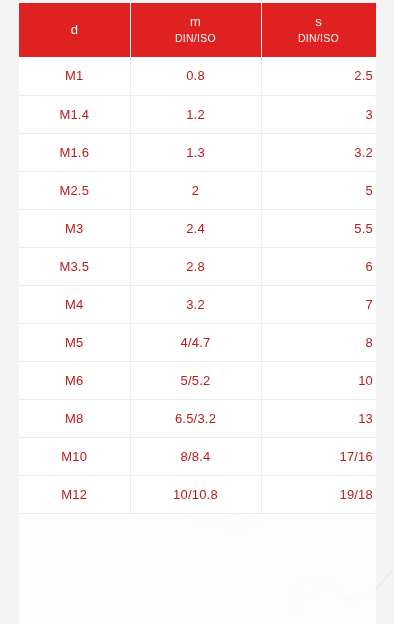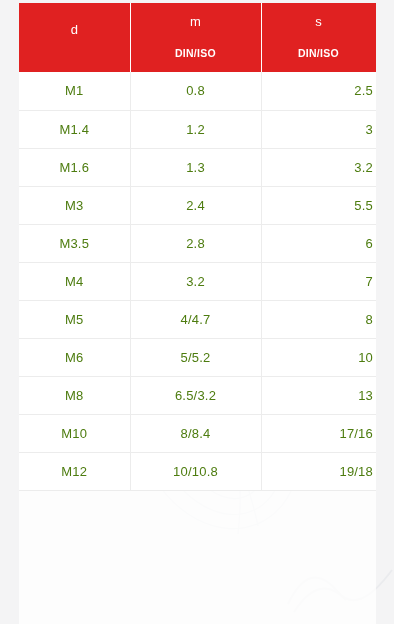--- a/index.html
+++ b/index.html
@@ -84,34 +84,33 @@
     display: block;
     font-size: 13px;
     line-height: 17px;
     letter-spacing: 0.2px;
   }
   thead th .hd-sub {
     display: block;
     font-size: 10.5px;
     line-height: 15px;
     letter-spacing: 0.3px;
-    margin-top: 16px;
-    font-weight: bold;
+    margin-top: 1px;
   }
   thead th.sep-l {
     box-shadow: inset 1px 0 0 #ffffff;
   }
 
   tbody td {
     height: 38px;
     padding: 0 3px;
     text-align: center;
     vertical-align: middle;
     font-size: 13px;
-    color: #4d7c0f;
+    color: #b91c1c;
     background: transparent;
     border-bottom: 1px solid #ececec;
     border-right: 1px solid #ececec;
     letter-spacing: 0.2px;
     white-space: nowrap;
   }
   tbody td:last-child { border-right: none; text-align: right; }
   tbody tr:last-child td { border-bottom: 1px solid #ececec; }
 
   tbody tr { background: rgba(255,255,255,0.72); }
@@ -195,20 +194,25 @@
             <td>M1.4</td>
             <td>1.2</td>
             <td>3</td>
           </tr>
           <tr>
             <td>M1.6</td>
             <td>1.3</td>
             <td>3.2</td>
           </tr>
           <tr>
+            <td>M2.5</td>
+            <td>2</td>
+            <td>5</td>
+          </tr>
+          <tr>
             <td>M3</td>
             <td>2.4</td>
             <td>5.5</td>
           </tr>
           <tr>
             <td>M3.5</td>
             <td>2.8</td>
             <td>6</td>
           </tr>
           <tr>

